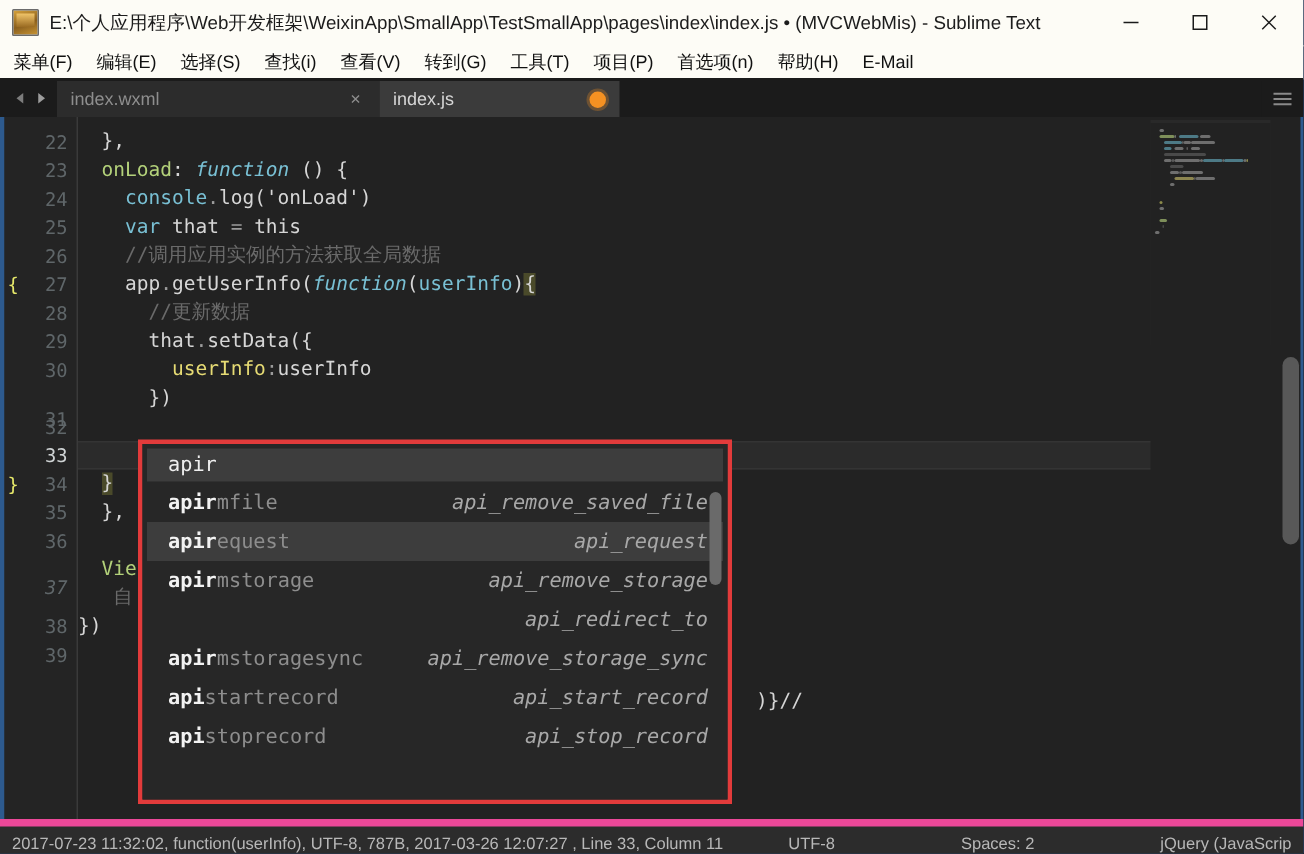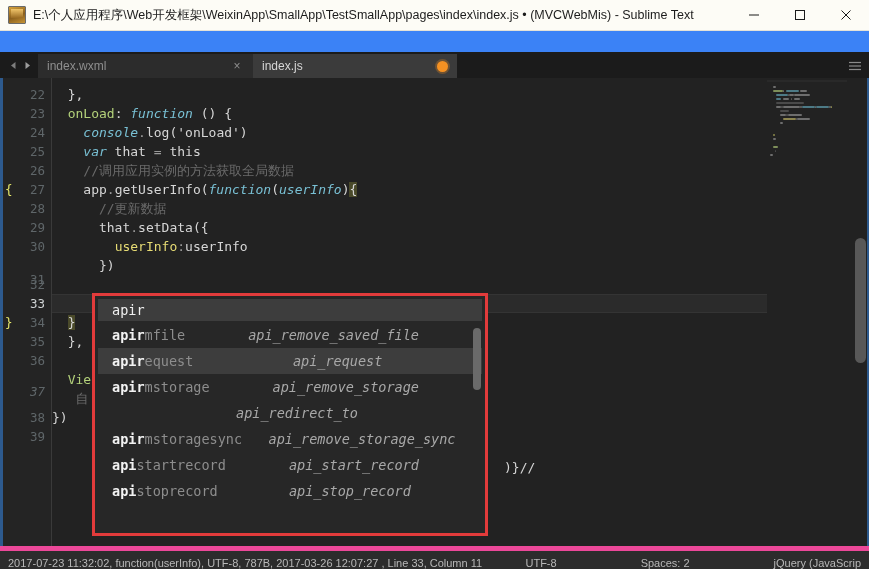--- a/index.html
+++ b/index.html
@@ -50,21 +50,21 @@
     position:absolute;left:0;top:52px;width:869px;height:26px;
     background:#1b1b1b;display:flex;align-items:flex-end;
   }
   .tab-arrows{display:flex;align-items:center;height:26px;padding:0 4px 0 6px;}
   .arrow{width:14px;height:22px;display:flex;align-items:center;justify-content:center;}
   .tab{
     height:24px;display:flex;align-items:center;position:relative;
     font-size:12px;color:#9a9a9a;padding:0 9px;box-sizing:border-box;
   }
   .tab.inactive{background:#2c2c2c;width:215px;color:#8e8e8e;margin-top:20px;}
-  .tab.active{background:#3b3b3b;width:204px;color:#d6d6d6;}
+  .tab.active{background:#3b3b3b;width:160px;color:#d6d6d6;}
   .tab-label{flex:1 1 auto;white-space:nowrap;overflow:hidden;}
   .tab-close{
     width:14px;height:14px;flex:0 0 auto;display:flex;align-items:center;justify-content:center;
     color:#8d8d8d;font-size:12px;line-height:1;
   }
   .tab-dirty{
     width:11px;height:11px;border-radius:50%;flex:0 0 auto;
     background:#f59122;box-shadow:0 0 0 2px rgba(245,145,34,0.28);
   }
   .tab-filler{flex:1 1 auto;height:24px;background:#1b1b1b;}
@@ -100,21 +100,21 @@
   .cline{position:absolute;left:0;height:19px;line-height:19px;white-space:pre;}
   .activeline{
     position:absolute;left:52px;width:733px;height:19px;background:#2b2b2b;
     border-top:1px solid #343434;border-bottom:1px solid #343434;box-sizing:border-box;
   }
   
   .k-plain{color:#d6d6d6;}
   .k-key{color:#b3d17a;}      
   .k-fn{color:#79c0d4;font-style:italic;}
   .k-comment{color:#6a6a6a;}
-  .k-var{color:#79c0d4;font-style:italic;}
+  .k-var{color:#79c0d4;}
   .k-prop{color:#e6db74;}
   .k-dot{color:#9b9b9b;}
   .k-bracket{color:#d6d6d6;background:#4a4a2a;}
 
   
   .minimap{
     position:absolute;right:22px;top:4px;width:80px;height:464px;background:#222222;
   }
   .mm-line{position:absolute;height:2px;border-radius:1px;}
   .mm-view{
@@ -141,21 +141,21 @@
   }
   .aclist{position:absolute;left:3px;top:26px;right:3px;bottom:3px;background:#272727;}
   .acrow{
     position:relative;height:26px;line-height:26px;
     font-family:"DejaVu Sans Mono", monospace;font-size:13.5px;
     display:flex;align-items:center;padding:0 10px 0 14px;box-sizing:border-box;
   }
   .acrow.sel{background:#3d3d3d;}
   .ac-left{flex:0 0 auto;white-space:pre;}
   .ac-right{
-    flex:1 1 auto;text-align:center;color:#a8a8a8;font-style:italic;white-space:pre;
+    flex:1 1 auto;text-align:right;color:#a8a8a8;font-style:italic;white-space:pre;
     padding-left:10px;
   }
   .m{color:#f2f2f2;font-weight:bold;}
   .n{color:#8d8d8d;}
   .acscroll{
     position:absolute;right:4px;top:32px;width:8px;height:62px;
     background:#6a6a6a;border-radius:4px;
   }
 
   
@@ -191,20 +191,33 @@
       </div>
       <div class="wc close">
         <svg width="12" height="12" viewBox="0 0 12 12">
             <line x1="1.5" y1="1.5" x2="10.5" y2="10.5" stroke="#1a1a1a" stroke-width="1"></line>
             <line x1="10.5" y1="1.5" x2="1.5" y2="10.5" stroke="#1a1a1a" stroke-width="1"></line>
           </svg>
       </div>
     </div>
   </div>
 
+  <div class="menubar" id="menubar">
+      <div class="menuitem">菜单(F)</div>
+      <div class="menuitem">编辑(E)</div>
+      <div class="menuitem">选择(S)</div>
+      <div class="menuitem">查找(i)</div>
+      <div class="menuitem">查看(V)</div>
+      <div class="menuitem">转到(G)</div>
+      <div class="menuitem">工具(T)</div>
+      <div class="menuitem">项目(P)</div>
+      <div class="menuitem">首选项(n)</div>
+      <div class="menuitem">帮助(H)</div>
+      <div class="menuitem">E-Mail</div>
+    </div>
 
   <div class="tabbar">
     <div class="tab-arrows">
       <div class="arrow">
         <svg width="9" height="9" viewBox="0 0 9 9">
             <polygon points="6.5,1 6.5,8 2,4.5" fill="#7d7d7d"></polygon>
           </svg>
       </div>
       <div class="arrow">
         <svg width="9" height="9" viewBox="0 0 9 9">

